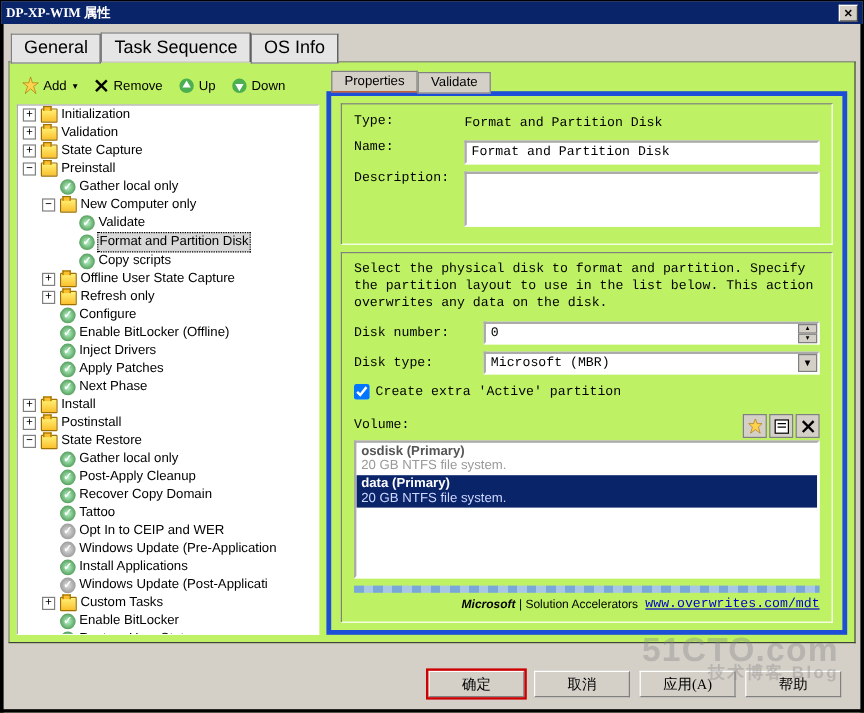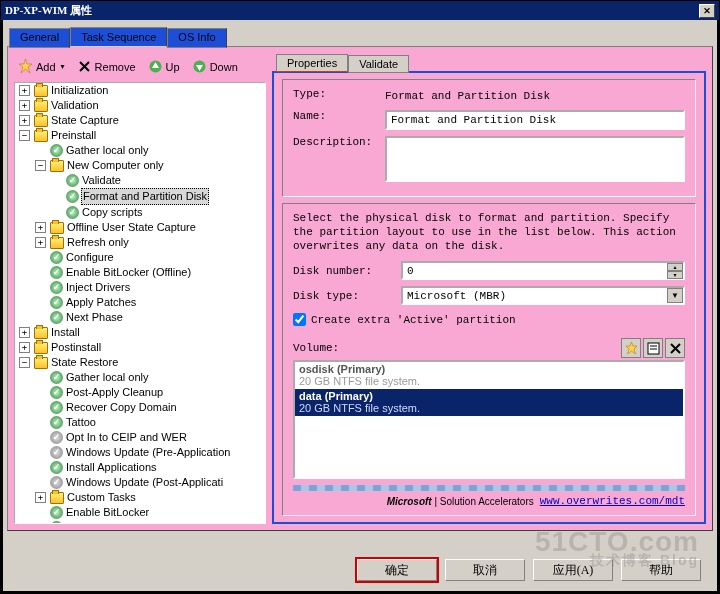--- a/index.html
+++ b/index.html
@@ -5,25 +5,25 @@
 * { box-sizing: border-box; margin: 0; padding: 0; }
 body { font-family: "Microsoft Sans Serif", Tahoma, Arial, sans-serif; font-size: 11px; background: #d4d0c8; width: 720px; height: 594px; overflow: hidden; position: relative; }
 
 .titlebar { background: linear-gradient(#0a246a, #0a246a); color: #fff; height: 20px; display: flex; align-items: center; padding: 0 4px; border: 1px solid #000; border-bottom: none; }
 .titlebar .title { flex: 1; font-weight: bold; font-size: 11px; font-family: "SimSun", "Microsoft Sans Serif"; }
 .titlebar .closebtn { width: 16px; height: 14px; background: #d4d0c8; border: 1px solid #fff; border-right-color: #404040; border-bottom-color: #404040; display: flex; align-items: center; justify-content: center; font-size: 9px; font-weight: bold; color: #000; }
 
 .windowbody { border: 3px solid #000; border-top: none; height: 574px; padding: 6px 4px 4px 4px; background: #d4d0c8; position: relative; }
 
 .tabs-row { display: flex; gap: 0; margin-left: 2px; }
-.tab { border: 1px solid #808080; border-right-color: #404040; background: #1d4ed8; padding: 3px 10px 3px 10px; font-size: 11px; position: relative; top: 1px; white-space: nowrap; }
+.tab { border: 1px solid #808080; border-right-color: #404040; background: #e5e5e5; padding: 3px 10px 3px 10px; font-size: 15px; position: relative; top: 1px; white-space: nowrap; }
 .tab.active { border-bottom: 1px solid #d4d0c8; z-index: 2; }
 .tab:not(.active) { top: 2px; padding-top: 2px; padding-bottom: 2px; }
 
-.tab-content { border: 1px solid #808080; border-right-color: #404040; border-bottom-color: #404040; background: #f9a8d4; height: 485px; padding: 6px; display: flex; gap: 6px; }
+.tab-content { border: 1px solid #808080; border-right-color: #404040; border-bottom-color: #404040; background: #bef264; height: 485px; padding: 6px; display: flex; gap: 6px; }
 
 .toolbar-row { display: flex; align-items: center; gap: 4px; margin: 4px 0 6px 0; }
 .tbbtn { display: flex; align-items: center; gap: 3px; padding: 2px 4px; cursor: pointer; }
 .ic { width: 15px; height: 15px; display: inline-block; vertical-align: middle; }
 
 .left-pane { width: 252px; display: flex; flex-direction: column; }
 .tree-wrap { border: 1px inset #fff; background: #fff; flex: 1; overflow: hidden; position: relative; }
 .tree-inner { overflow-y: scroll; overflow-x: scroll; height: 100%; }
 .tree ul { list-style: none; padding-left: 16px; }
 .tree > ul { padding-left: 4px; }
@@ -38,21 +38,21 @@
 .ic-gray { width: 13px; height: 13px; border-radius: 50%; background: radial-gradient(#e0e0e0, #808080); display: inline-flex; align-items: center; justify-content: center; color: #fff; font-size: 9px; font-weight: bold; }
 .ic-gray::after { content: "✓"; }
 .node.selected .label { background: #d8d8d8; border: 1px dotted #000; padding: 0 1px; }
 .label { padding: 0 1px; }
 
 .right-pane { flex: 1; display: flex; flex-direction: column; }
 .subtabs-row { display: flex; margin-left: 4px; }
 .subtab { border: 1px solid #808080; background: #d4d0c8; padding: 2px 10px; font-size: 11px; position: relative; top: 1px; }
 .subtab.active { border-bottom: 1px solid #c2410c; z-index: 2; }
 .subtab:not(.active) { top: 2px; }
-.propsheet { border: 2px solid #1d4ed8; flex: 1; padding: 6px 8px; display: flex; flex-direction: column; gap: 6px; }
+.propsheet { border: 4px solid #1d4ed8; flex: 1; padding: 6px 8px; display: flex; flex-direction: column; gap: 6px; }
 
 .grp { border: 1px solid #808080; border-right-color: #fff; border-bottom-color: #fff; padding: 8px 10px; }
 .grp .row { display: flex; align-items: flex-start; margin-bottom: 6px; }
 .grp .row .lbl { width: 92px; font-family: "Courier New", monospace; font-size: 11px; }
 .grp .row .field { flex: 1; border: 2px inset #fff; background: #fff; padding: 2px 4px; font-family: "Courier New", monospace; font-size: 11px; min-height: 16px; }
 .grp .row .static { flex: 1; padding: 2px 0; font-family: "Courier New", monospace; font-size: 11px; }
 .grp .row textarea.field { height: 46px; resize: none; }
 
 .grp2 { border: 1px solid #808080; border-right-color: #fff; border-bottom-color: #fff; padding: 8px 10px; flex: 1; display: flex; flex-direction: column; }
 .instr { font-family: "Courier New", monospace; font-size: 11px; margin-bottom: 8px; line-height: 1.25; }

